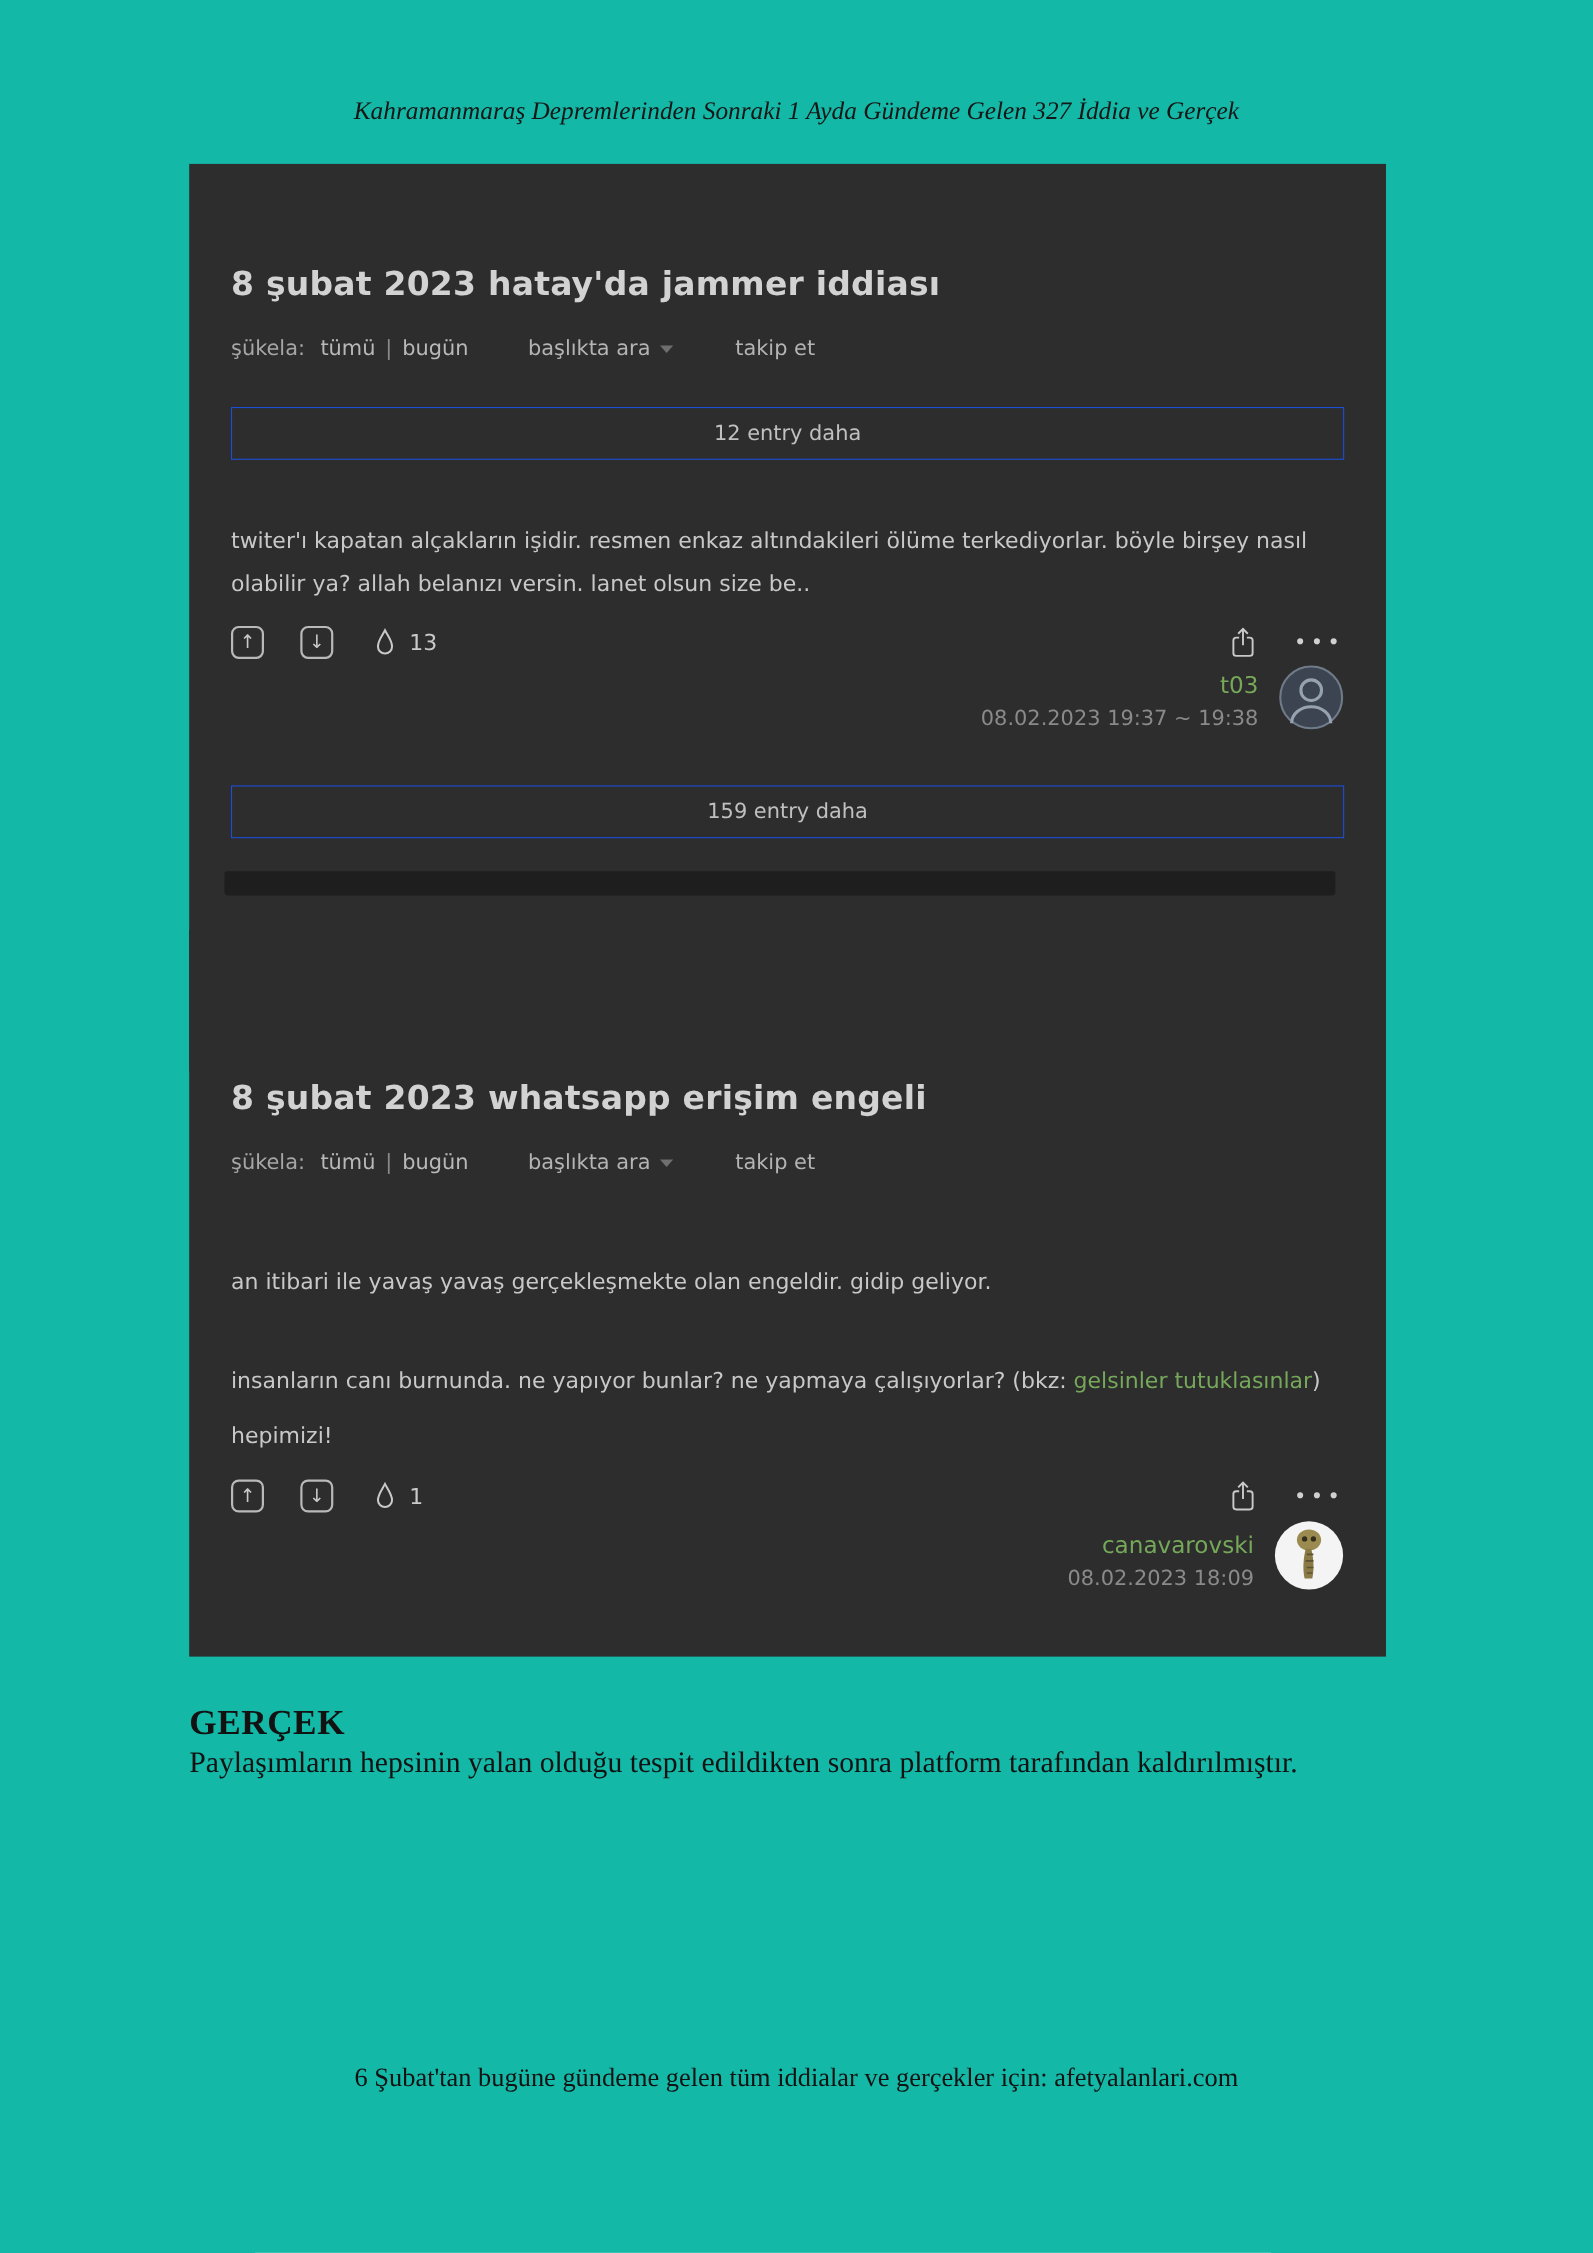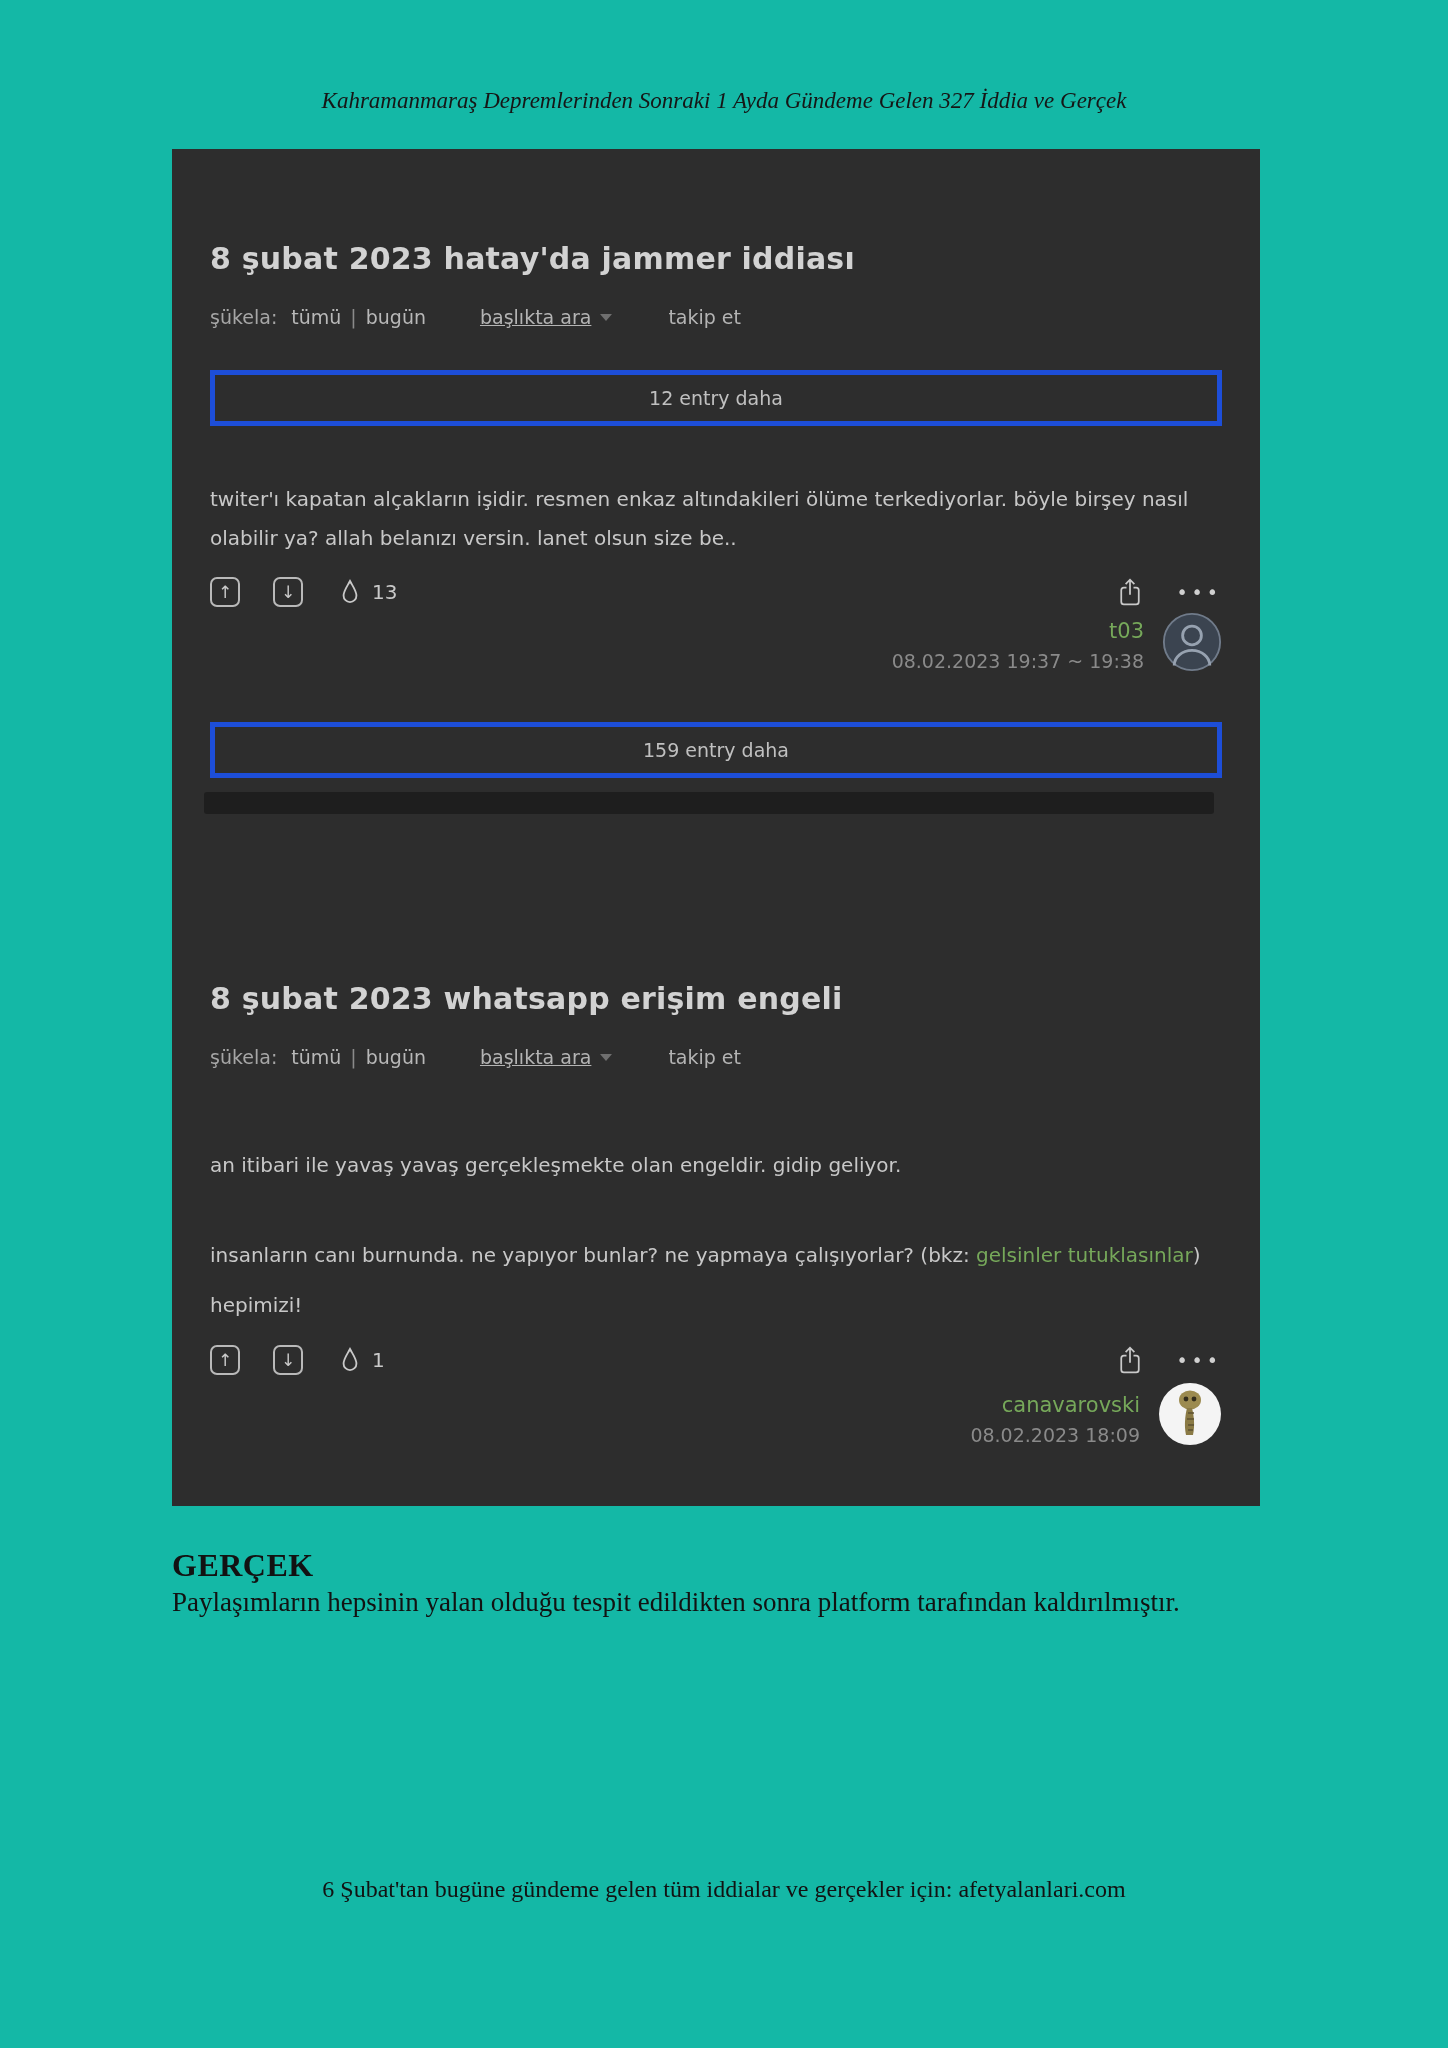--- a/index.html
+++ b/index.html
@@ -20,25 +20,25 @@
   }
   .shot1 { top:149px; height:825px; }
   .shot2 { top:845px; height:661px; }
   .topic-title { margin:0; font-size:30px; font-weight:bold; color:#d2d2d2; letter-spacing:0.2px; }
   .shot1 .topic-title { padding-top:92px; }
   .shot2 .topic-title { padding-top:136px; }
   .filter-row { margin-top:30px; font-size:19px; color:#a6a6a6; display:flex; }
   .f-all, .f-today { color:#b8b8b8; }
   .f-all { margin-left:14px; }
   .f-sep { margin:0 9px; color:#8a8a8a; }
-  .f-search { margin-left:54px; display:flex; align-items:center; color:#b4b4b4;text-decoration:underline; }
+  .f-search { margin-left:54px; display:flex; align-items:center; color:#b4b4b4; }
   .caret { width:0; height:0; border-left:6px solid transparent; border-right:6px solid transparent;
            border-top:7px solid #6f6f6f; margin-left:9px; }
   .f-follow { margin-left:56px; color:#b4b4b4; }
-  .more-box { height:46px; border:5px solid #1d4ed8; display:flex; align-items:center;
+  .more-box { height:46px; border:1px solid #1d4ed8; display:flex; align-items:center;
               justify-content:center; font-size:19px; color:#c0c0c0; }
   .more-box.top { margin-top:42px; }
   .more-box.bottom { margin-top:50px; }
   .entry-text { margin:54px 0 0; font-size:20px; line-height:39px; color:#c8c8c8; }
   .shot2 .entry-text.first { margin-top:82px; line-height:30px; }
   .shot2 .entry-text.second { margin-top:50px; line-height:50px; }
   .bkz-link { color:#76a85a; }
   .entry-actions { margin-top:18px; display:flex; align-items:center; }
   .shot2 .entry-actions { margin-top:14px; }
   .vote-btn { width:30px; height:30px; border:2px solid #b9b9b9; border-radius:7px;

